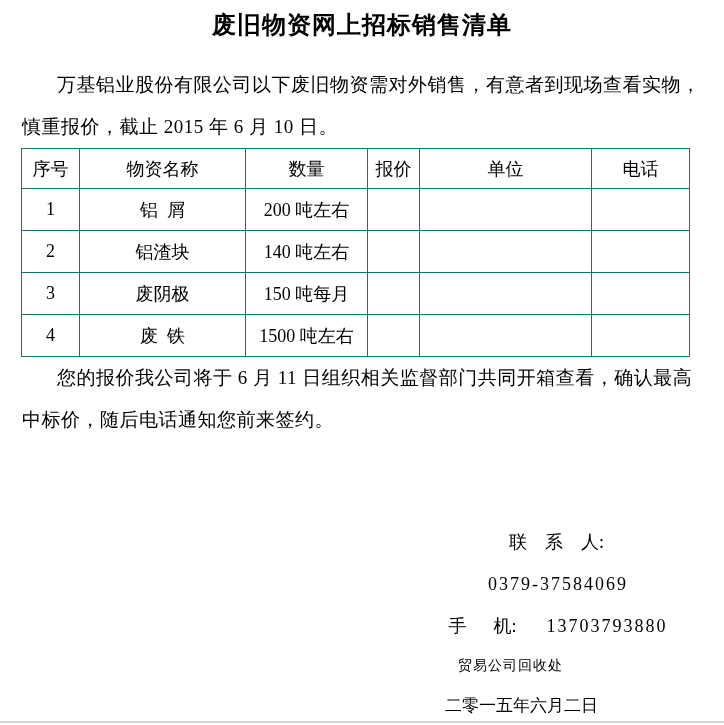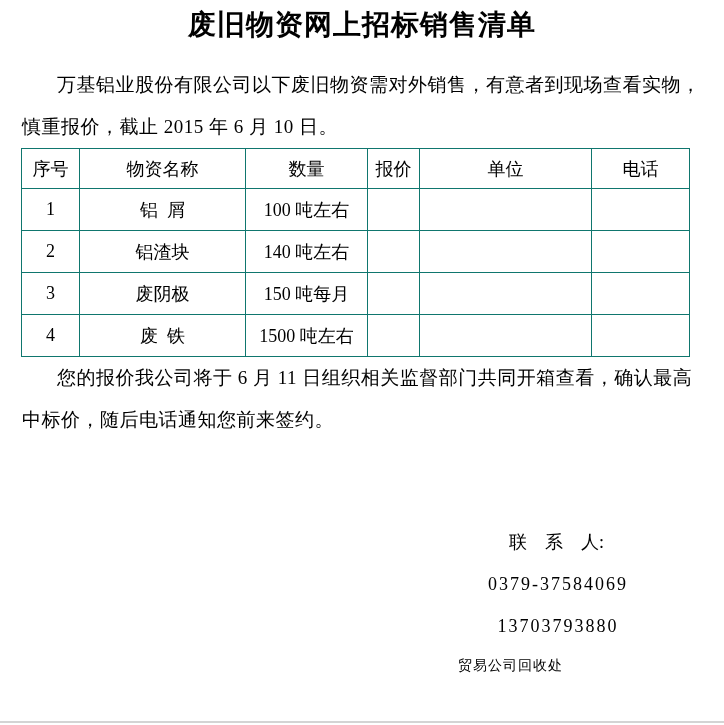--- a/index.html
+++ b/index.html
@@ -12,21 +12,21 @@
     color: #000000;
     font-family: "Liberation Serif", "DejaVu Serif", serif;
     border-bottom: 2px solid #d4d4d4;
     overflow: hidden;
   }
   .title {
     padding-top: 8px;
     text-align: center;
     font-family: "Liberation Sans", "DejaVu Sans", sans-serif;
     font-weight: 700;
-    font-size: 28px;
+    font-size: 24px;
     line-height: 34px;
     letter-spacing: 1px;
   }
   .para {
     margin-left: 22px;
     margin-right: 36px;
     font-size: 19px;
     letter-spacing: 0.5px;
   }
   .para .pline {
@@ -119,21 +119,21 @@
         <th>数量</th>
         <th>报价</th>
         <th>单位</th>
         <th>电话</th>
       </tr>
     </thead>
     <tbody>
       <tr>
         <td>1</td>
         <td>铝 屑</td>
-        <td>100 吨左右</td>
+        <td>200 吨左右</td>
         <td></td>
         <td></td>
         <td></td>
       </tr>
       <tr>
         <td>2</td>
         <td>铝渣块</td>
         <td>140 吨左右</td>
         <td></td>
         <td></td>
@@ -164,19 +164,21 @@
   </div>
 
   <div class="contacts">
     <div class="contact-row">
       <span class="clabel">联　系　人:</span>
     </div>
     <div class="contact-row">
       <span class="cvalue">0379-37584069</span>
     </div>
     <div class="contact-row">
+      <span class="clabel">手　 机:</span>
       <span class="cvalue">13703793880</span>
     </div>
   </div>
 
   <div class="sign-org">贸易公司回收处</div>
+  <div class="sign-date">二零一五年六月二日</div>
 
 </div>
 
 </body></html>

